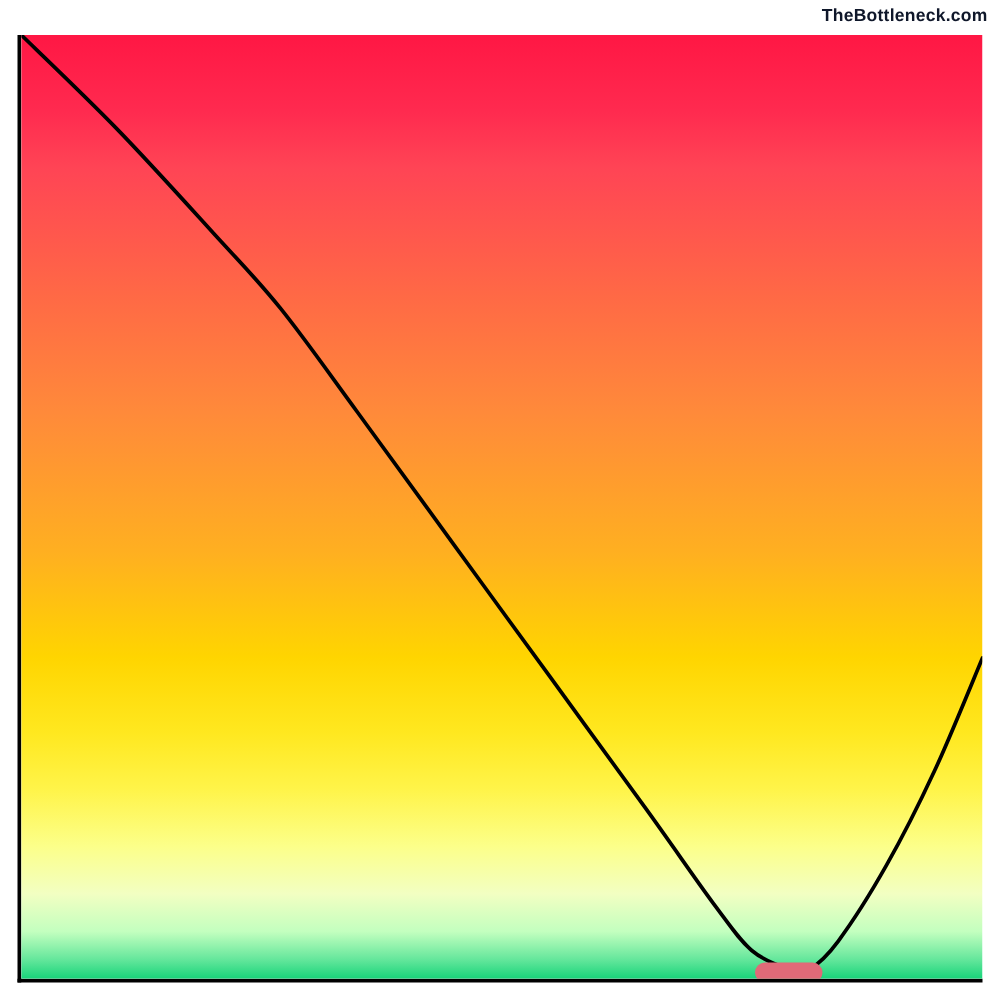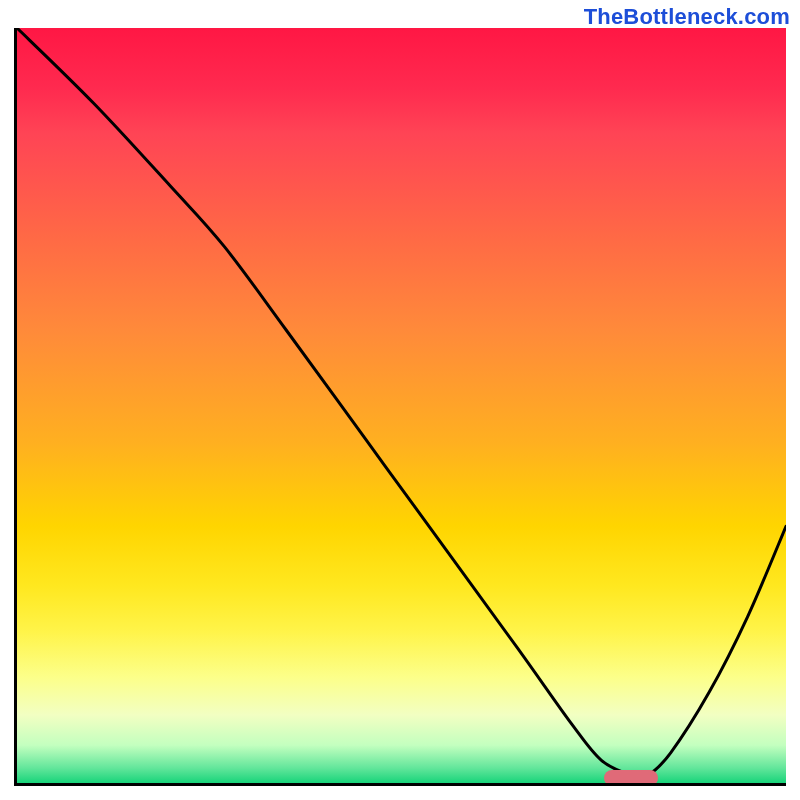--- a/index.html
+++ b/index.html
@@ -13,23 +13,23 @@
   }
   .canvas {
     position: relative;
     width: 800px;
     height: 800px;
   }
   .watermark {
     position: absolute;
     top: 4px;
     right: 10px;
-    font-size: 22px;
+    font-size: 14px;
     font-weight: 600;
-    color: #1d4ed8;
+    color: #0f172a;
     letter-spacing: 0.2px;
     z-index: 10;
   }
   .plot-frame {
     position: absolute;
     left: 14px;
     top: 28px;
     width: 772px;
     height: 758px;
     border-left: 3px solid #000;

